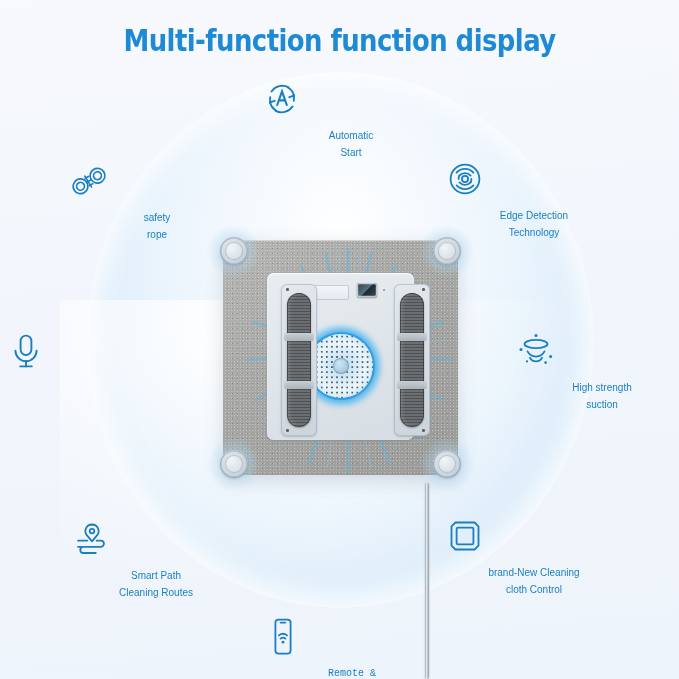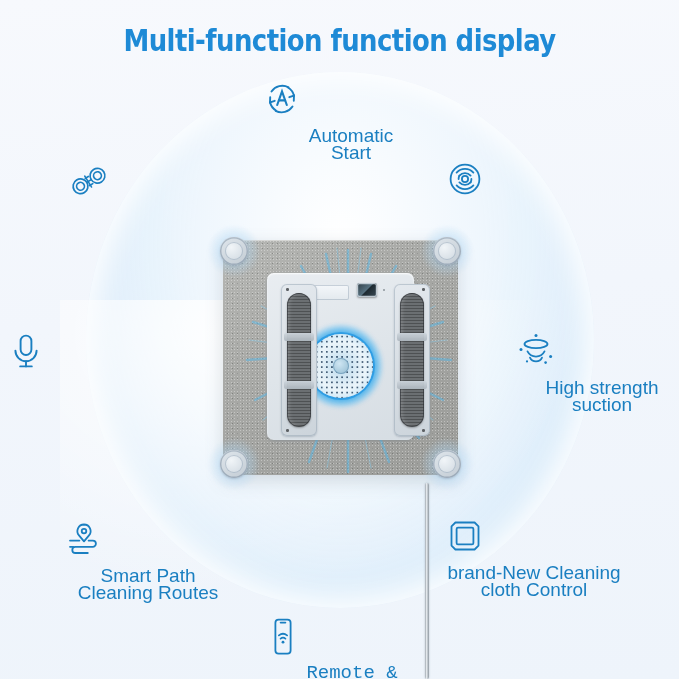--- a/index.html
+++ b/index.html
@@ -52,38 +52,38 @@
     font-stretch:condensed;
     transform:scaleX(0.93);
     white-space:nowrap;
   }
 
   
   .feature{
     position:absolute;
     text-align:center;
     color:#1a7fc1;
-    font-size:19px;
+    font-size:10px;
     line-height:17px;
     width:180px;
     margin-left:-90px;
   }
   .feature .ic{
     display:block;
     margin:0 auto 7px auto;
     height:42px;
   }
   .feature .lbl{display:block;white-space:pre-line;}
 
   #f-auto   {left:351px;top:78px;}
   #f-safety {left:157px;top:160px;}
   #f-edge   {left:534px;top:158px;}
   #f-voice  {left:95px;top:330px;}
   #f-suction{left:602px;top:330px;}
-  #f-path   {left:148px;top:518px;}
+  #f-path   {left:156px;top:518px;}
   #f-cloth  {left:534px;top:515px;}
   #f-remote {left:352px;top:616px;font-family:Liberation Mono, monospace;}
 
   
   #device-wrap{
     position:absolute;left:208px;top:225px;width:265px;height:265px;
   }
   #device-body{
     position:absolute;left:15px;top:15px;width:235px;height:235px;
     border-radius:5px;
@@ -345,35 +345,39 @@
         <circle cx="12" cy="21" r="7.4"></circle>
         <circle cx="12" cy="21" r="3.9"></circle>
         <circle cx="32" cy="21" r="7.4"></circle>
         <circle cx="32" cy="21" r="3.9"></circle>
         <path d="M19.4 21h5.2"></path>
         <path d="M20.2 16.8h3.6M20.2 25.2h3.6"></path>
         <path d="M21 14.5v13" stroke-width="1.5"></path>
       </g>
     </svg>
   </span>
+  <span class="lbl">safety
+rope</span>
 </div>
 
 <div class="feature" id="f-edge">
   <span class="ic">
     <svg width="42" height="42" viewBox="0 0 42 42" fill="none" stroke="#1a7fc1" stroke-width="1.8" stroke-linecap="round">
       <circle cx="21" cy="21" r="14.4"></circle>
       <circle cx="21" cy="21" r="3.1"></circle>
       <path d="M15.4 17.6a7.6 7.6 0 0 1 11.2 0"></path>
       <path d="M12.6 14.6a11.4 11.4 0 0 1 16.8 0"></path>
       <path d="M15.4 24.4a7.6 7.6 0 0 0 11.2 0"></path>
       <path d="M12.6 27.4a11.4 11.4 0 0 0 16.8 0"></path>
       <path d="M14.6 21c0-1.2.3-2.3.8-3.3"></path>
       <path d="M27.4 21c0 1.2-.3 2.3-.8 3.3"></path>
     </svg>
   </span>
+  <span class="lbl">Edge Detection
+Technology</span>
 </div>
 
 <div class="feature" id="f-voice">
   <span class="ic">
     <svg width="42" height="42" viewBox="0 0 42 42" fill="none" stroke="#1a7fc1" stroke-width="1.9" stroke-linecap="round">
       <rect x="15.6" y="5.6" width="10.8" height="19.4" rx="5.4"></rect>
       <path d="M10.4 20.6a10.6 10.6 0 0 0 21.2 0"></path>
       <path d="M21 31.2v5.2"></path>
       <path d="M15.2 36.4h11.6"></path>
     </svg>

